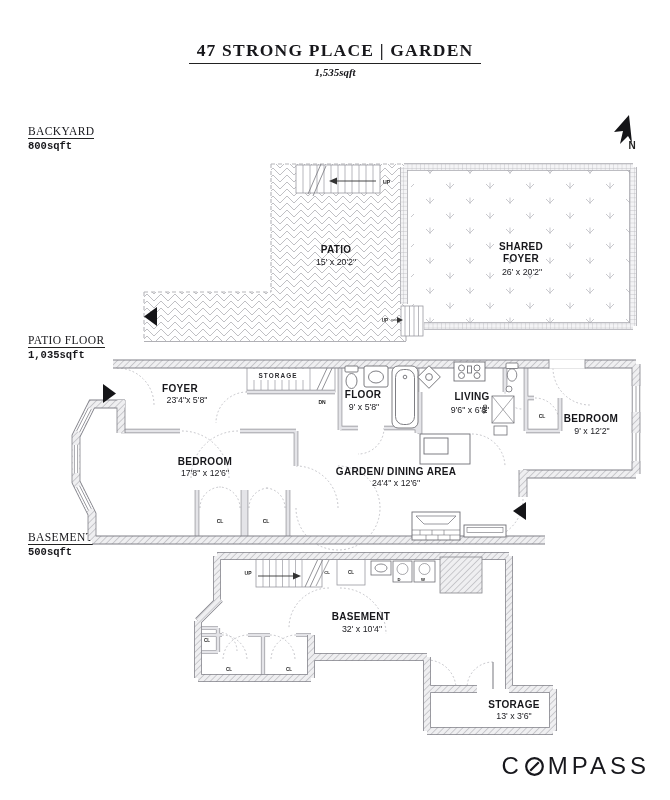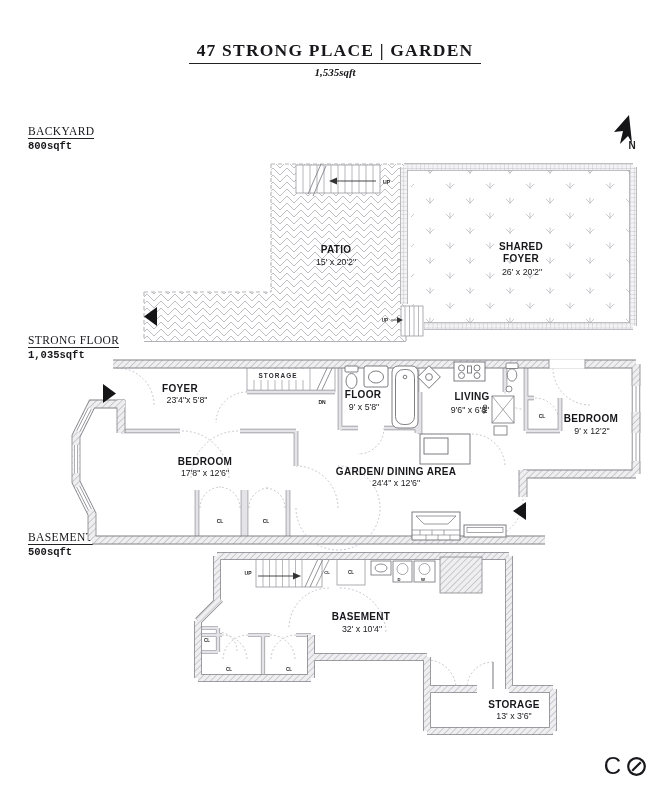--- a/index.html
+++ b/index.html
@@ -33,21 +33,21 @@
   <div class="title-wrap">
     <div class="title-name">47 STRONG PLACE | GARDEN</div>
     <div class="title-area">1,535sqft</div>
   </div>
 
   <div class="floor-label" style="top:121px">
     <div class="floor-name">BACKYARD</div>
     <div class="floor-area">800sqft</div>
   </div>
   <div class="floor-label" style="top:330px">
-    <div class="floor-name">STRONG FLOOR</div>
+    <div class="floor-name">PATIO FLOOR</div>
     <div class="floor-area">1,035sqft</div>
   </div>
   <div class="floor-label" style="top:527px">
     <div class="floor-name">BASEMENT</div>
     <div class="floor-area">500sqft</div>
   </div>
 
   <svg id="plan-svg" width="670" height="800" viewBox="0 0 670 800">
     <defs>
       <pattern id="hatch" width="4.5" height="4.5" patternTransform="rotate(45)" patternUnits="userSpaceOnUse">
@@ -313,15 +313,16 @@
 
   <div class="lbl room-name" style="left:514px;top:704px">STORAGE</div>
   <div class="lbl room-dims" style="left:514px;top:716px">13' x 3'6"</div>
 
   <div class="logo">
     <span>C</span>
     <svg class="oicon" width="21" height="21" viewBox="0 0 21 21">
       <circle cx="10.5" cy="10.5" r="8.3" fill="none" stroke="#17171c" stroke-width="2.2"></circle>
       <line x1="6.2" y1="14.8" x2="14.8" y2="6.2" stroke="#17171c" stroke-width="2.2"></line>
     </svg>
+    <span>MPASS</span>
   </div>
 
 </div>
 
 </body></html>

